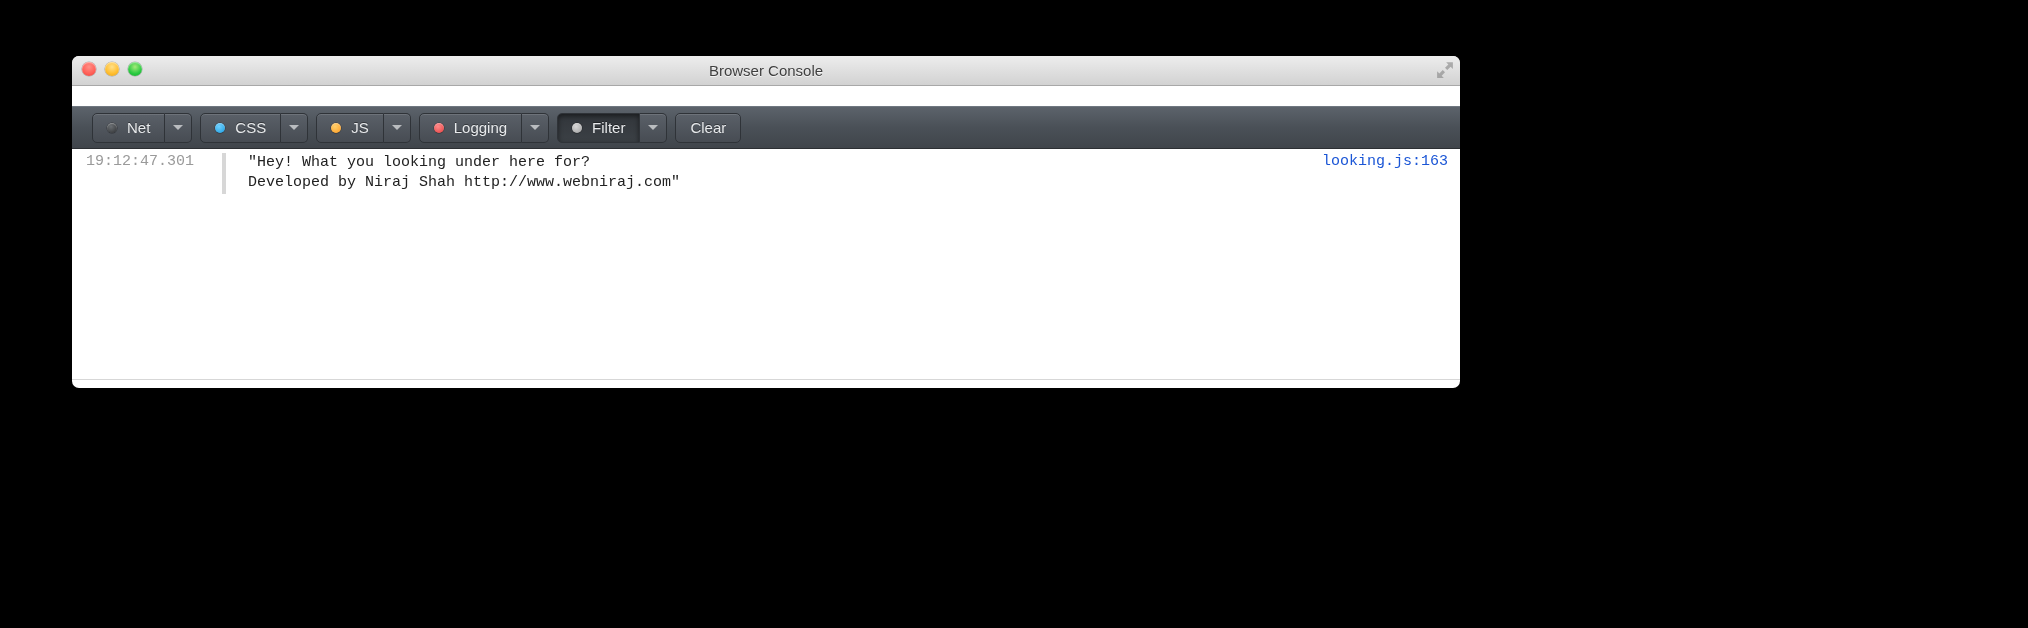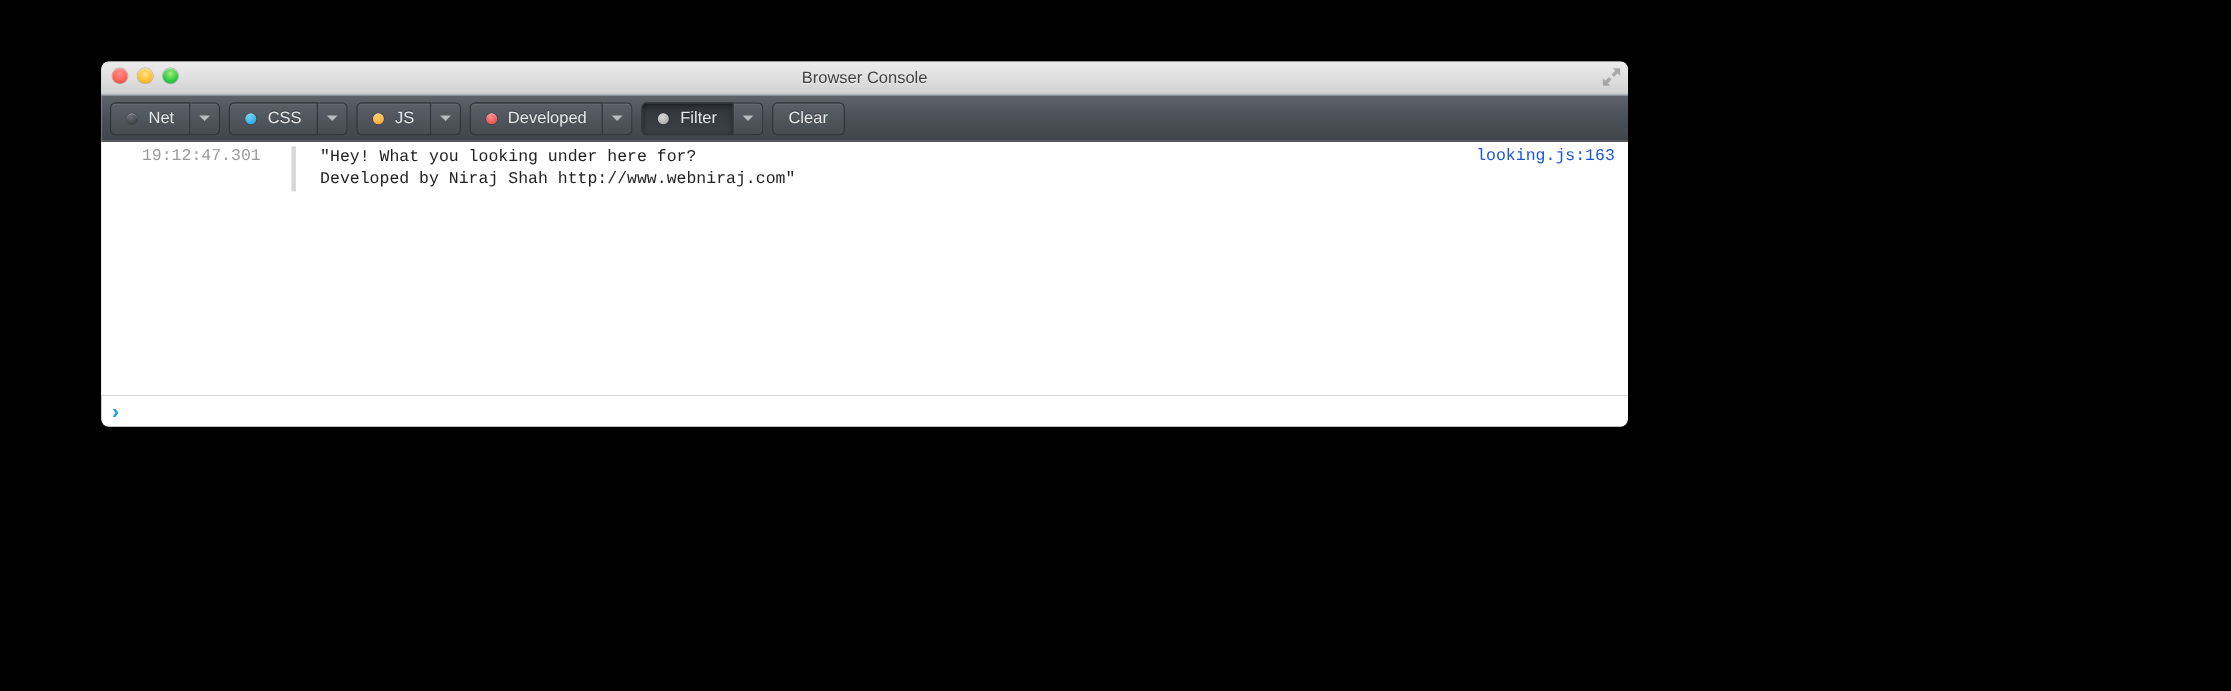--- a/index.html
+++ b/index.html
@@ -6,21 +6,21 @@
     margin: 0;
     padding: 0;
     background: #000;
     width: 2028px;
     height: 628px;
     font-family: "Lucida Grande", "Helvetica Neue", Arial, sans-serif;
     -webkit-font-smoothing: antialiased;
   }
   .window {
     position: absolute;
-    left: 92px;
+    left: 72px;
     top: 56px;
     width: 1388px;
     height: 332px;
     background: #fff;
     border-radius: 7px;
     box-shadow: 0 18px 38px rgba(0,0,0,0.55), 0 0 0 1px rgba(0,0,0,0.2);
     overflow: hidden;
   }
   
   .titlebar {
@@ -63,22 +63,23 @@
   }
   .expand-corner svg { width: 18px; height: 18px; }
   
   .toolbar {
     height: 41px;
     background: linear-gradient(#5c636b, #4a5057 50%, #40454b);
     border-top: 1px solid #6f7780;
     border-bottom: 1px solid #2c2f33;
     display: flex;
     align-items: center;
-    padding: 0 8px;
+    padding: 0 20px;
     gap: 8px;
+    margin-top: 20px;
   }
   .btn-group {
     display: flex;
   }
   .tb-btn {
     height: 28px;
     display: flex;
     align-items: center;
     padding: 0 14px;
     background: linear-gradient(#5a6068, #474c53);
@@ -147,23 +148,22 @@
   .log-area {
     height: calc(100% - 29px - 43px - 30px);
     overflow: auto;
     background: #fff;
     font-family: Menlo, Monaco, "Courier New", monospace;
     font-size: 15px;
     color: #222;
   }
   .log-row {
     display: flex;
-    padding: 4px 12px 4px 1px;
+    padding: 4px 12px 4px 14px;
     align-items: flex-start;
-    margin-left: 36px;
   }
   .timestamp {
     color: #9a9a9a;
     flex: 0 0 130px;
   }
   .log-sep {
     width: 4px;
     align-self: stretch;
     background: #d7d7d7;
     margin: 0 22px 0 6px;
@@ -249,21 +249,21 @@
         <span>JS</span>
       </div>
       <div class="tb-btn caret">
         <div class="caret-shape"></div>
       </div>
     </div>
 
     <div class="btn-group">
       <div class="tb-btn">
         <span class="dot red"></span>
-        <span>Developed</span>
+        <span>Logging</span>
       </div>
       <div class="tb-btn caret">
         <div class="caret-shape"></div>
       </div>
     </div>
 
     <div class="btn-group">
       <div class="tb-btn active">
         <span class="dot grey"></span>
         <span>Filter</span>

